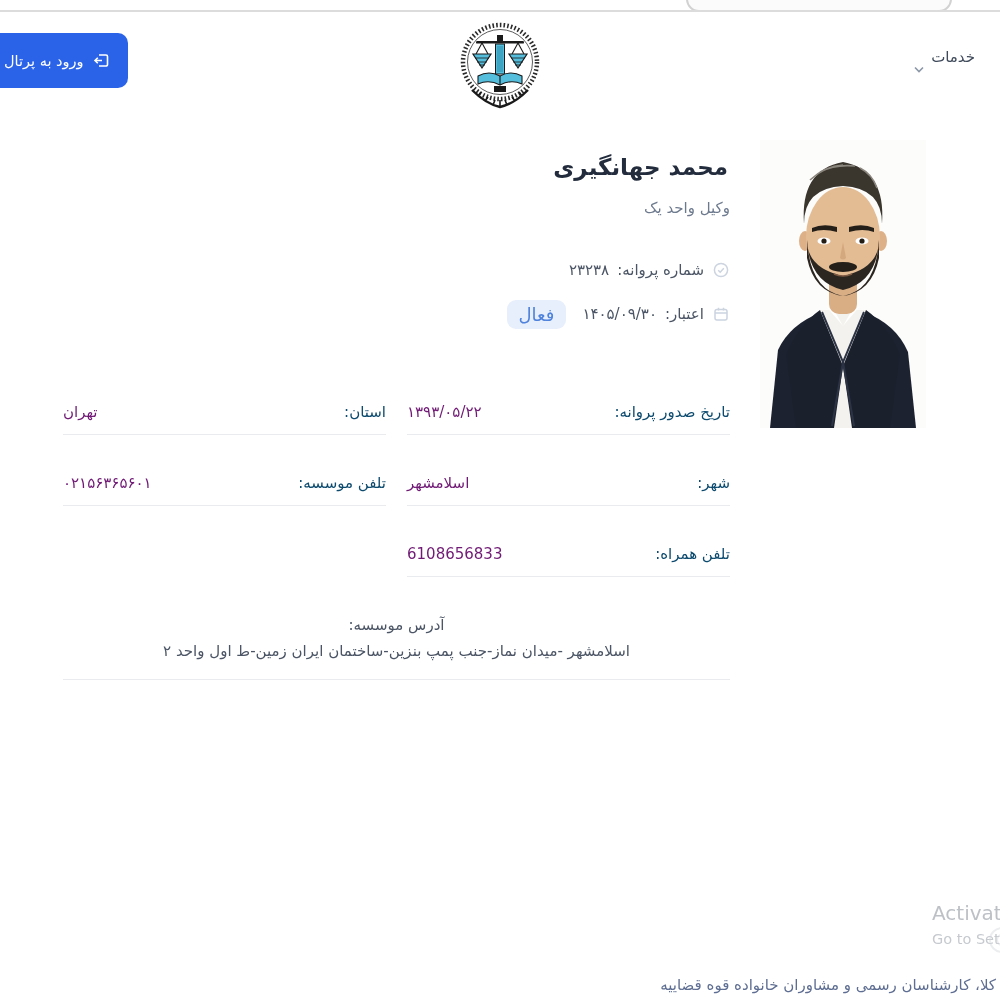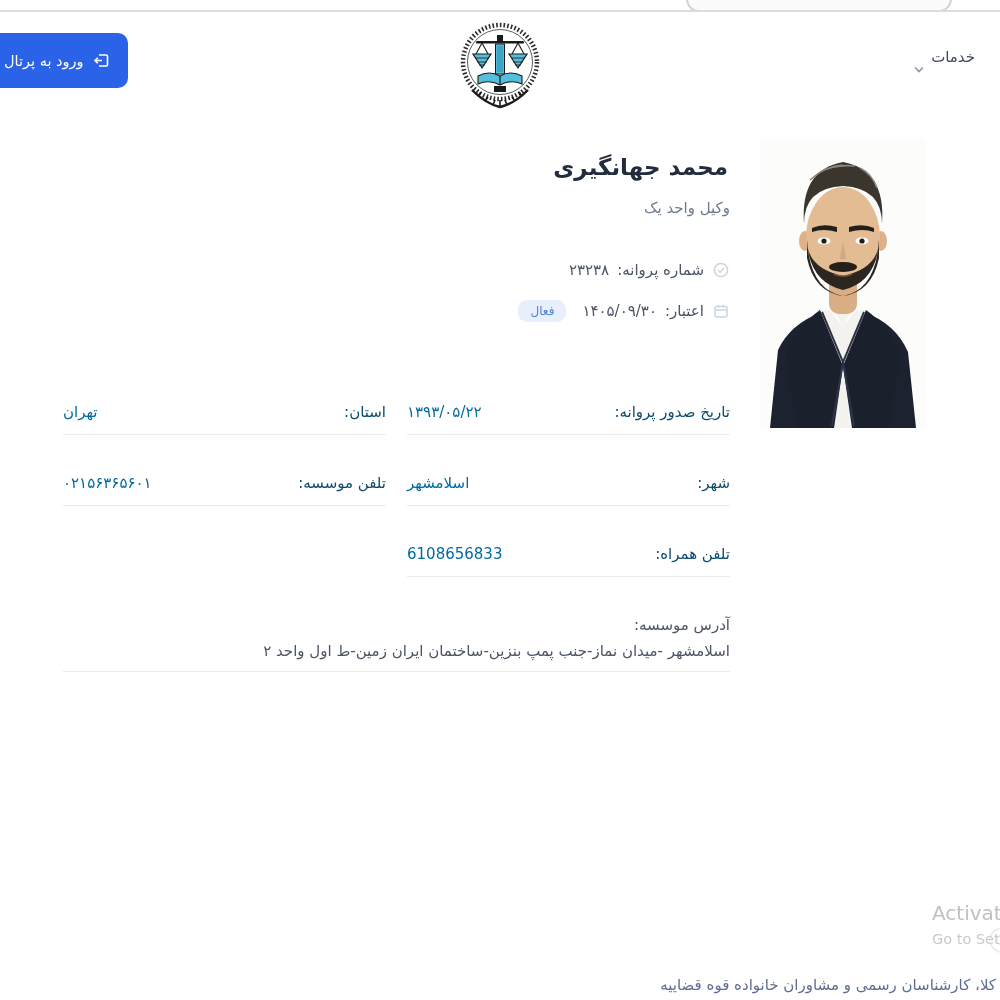--- a/index.html
+++ b/index.html
@@ -21,29 +21,29 @@
     font-size:14.5px;font-family:inherit;cursor:pointer;white-space:nowrap;}
   
   .photo{position:absolute;top:140px;left:760px;width:166px;height:288px;overflow:hidden;}
   .profile-info{position:absolute;top:152px;right:270px;direction:rtl;text-align:right;}
   .p-name{margin:2px;font-size:23px;font-weight:bold;color:#222c3c;line-height:1.2;}
   .p-title{margin-top:17px;font-size:15px;color:#6d7a8e;}
   .p-row{display:flex;direction:rtl;align-items:center;gap:8px;font-size:15px;color:#4b5565;}
   .p-row.first{margin-top:44px;}
   .p-row.second{margin-top:21px;}
   .ic{width:18px;height:18px;flex:0 0 auto;}
-  .badge{background:#e7effc;color:#4e82dc;font-size:12px;padding:4px 12px;border-radius:9px;margin-right:8px;}
+  .badge{background:#e7effc;color:#4e82dc;font-size:18px;padding:4px 12px;border-radius:9px;margin-right:8px;}
   
   .grid{position:absolute;top:403px;left:63px;width:667px;direction:rtl;display:grid;
     grid-template-columns:1fr 1fr;column-gap:21px;row-gap:39px;font-size:15px;}
   .field{display:flex;justify-content:space-between;align-items:baseline;
     border-bottom:1px solid #e9ebee;padding-bottom:13px;}
   .field .lab{color:#0c4a6e;}
-  .field .val{color:#0369a1;}
-  .addr{grid-column:1 / -1;border-bottom:1px solid #e9ebee;padding-bottom:11px;}
+  .field .val{color:#701a75;}
+  .addr{grid-column:1 / -1;border-bottom:1px solid #e9ebee;padding-bottom:19px;text-align:center;}
   .addr .lab{display:block;margin-bottom:8px;}
   .addr .val{display:block;color:#4b5565;}
   
   .wm1{position:absolute;top:901px;left:932px;font-size:20px;color:#bdc1c6;white-space:nowrap;}
   .wm2{position:absolute;top:931px;left:932px;font-size:14.5px;color:#c6cacf;white-space:nowrap;}
   .wm-gear{position:absolute;top:922px;left:984px;opacity:.45;}
   .footer-txt{position:absolute;top:976px;right:4px;direction:rtl;font-size:15px;color:#5e6e92;white-space:nowrap;}
 </style>
 </head>
 <body>

